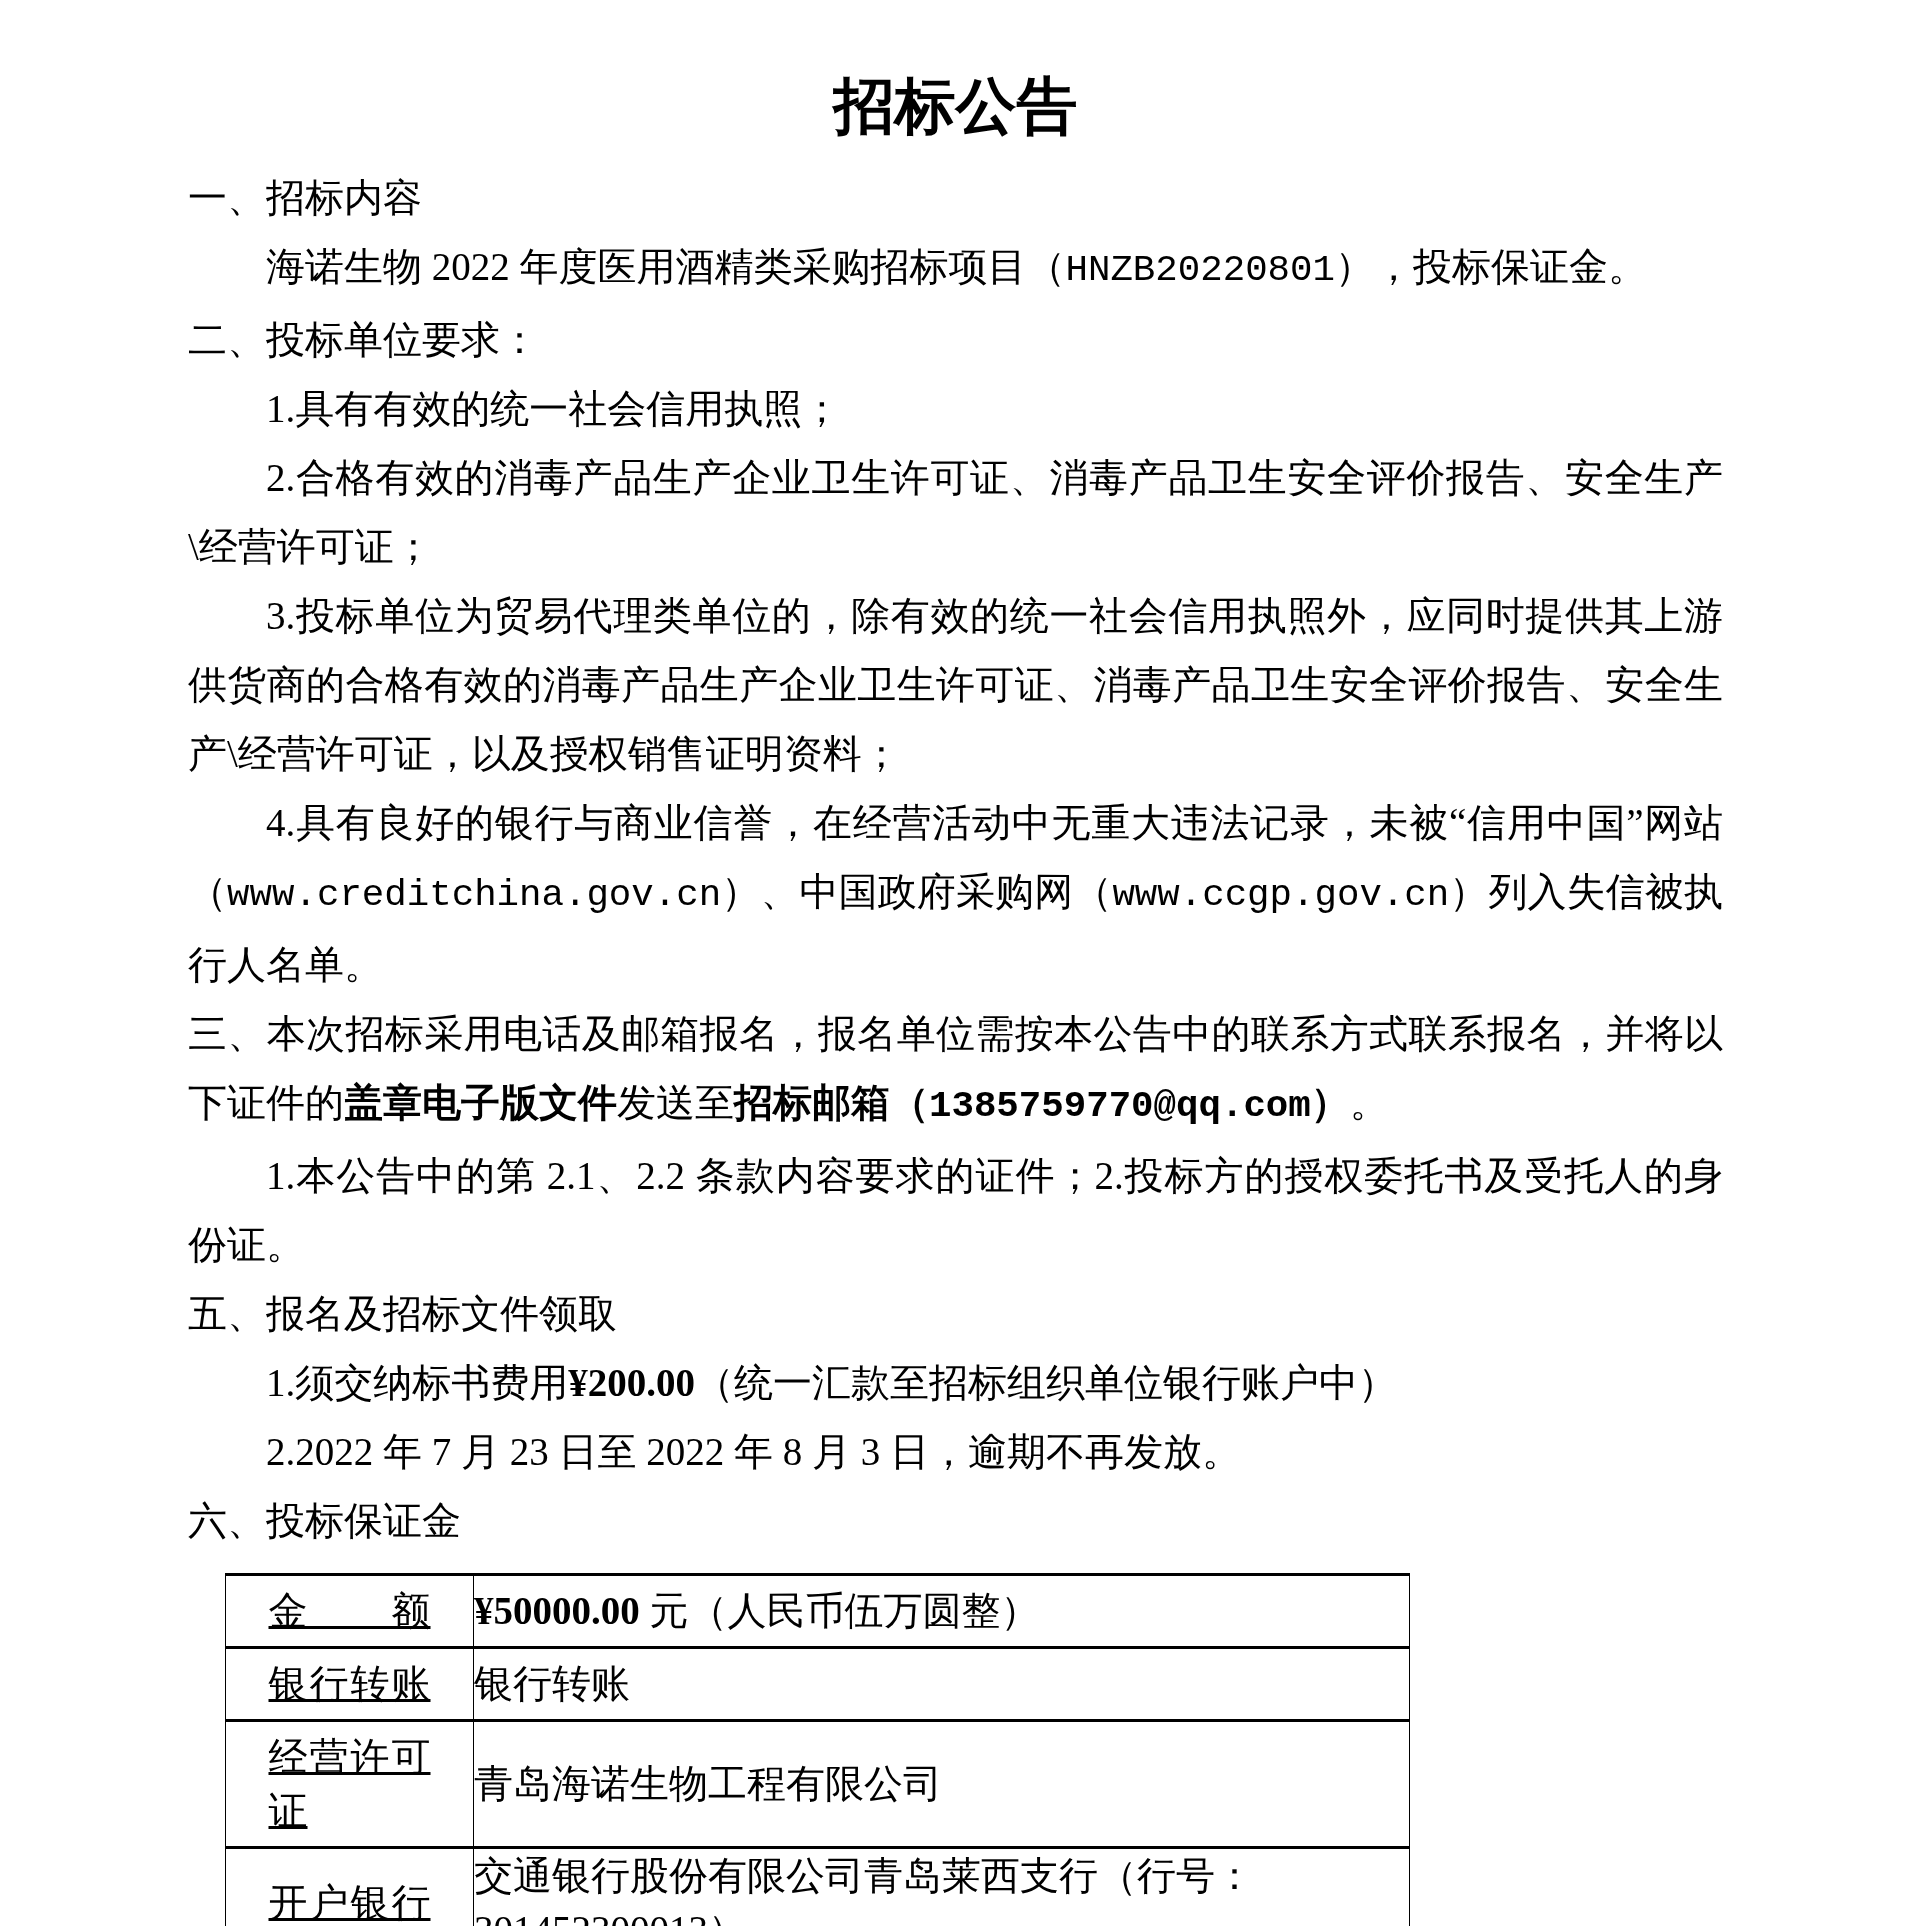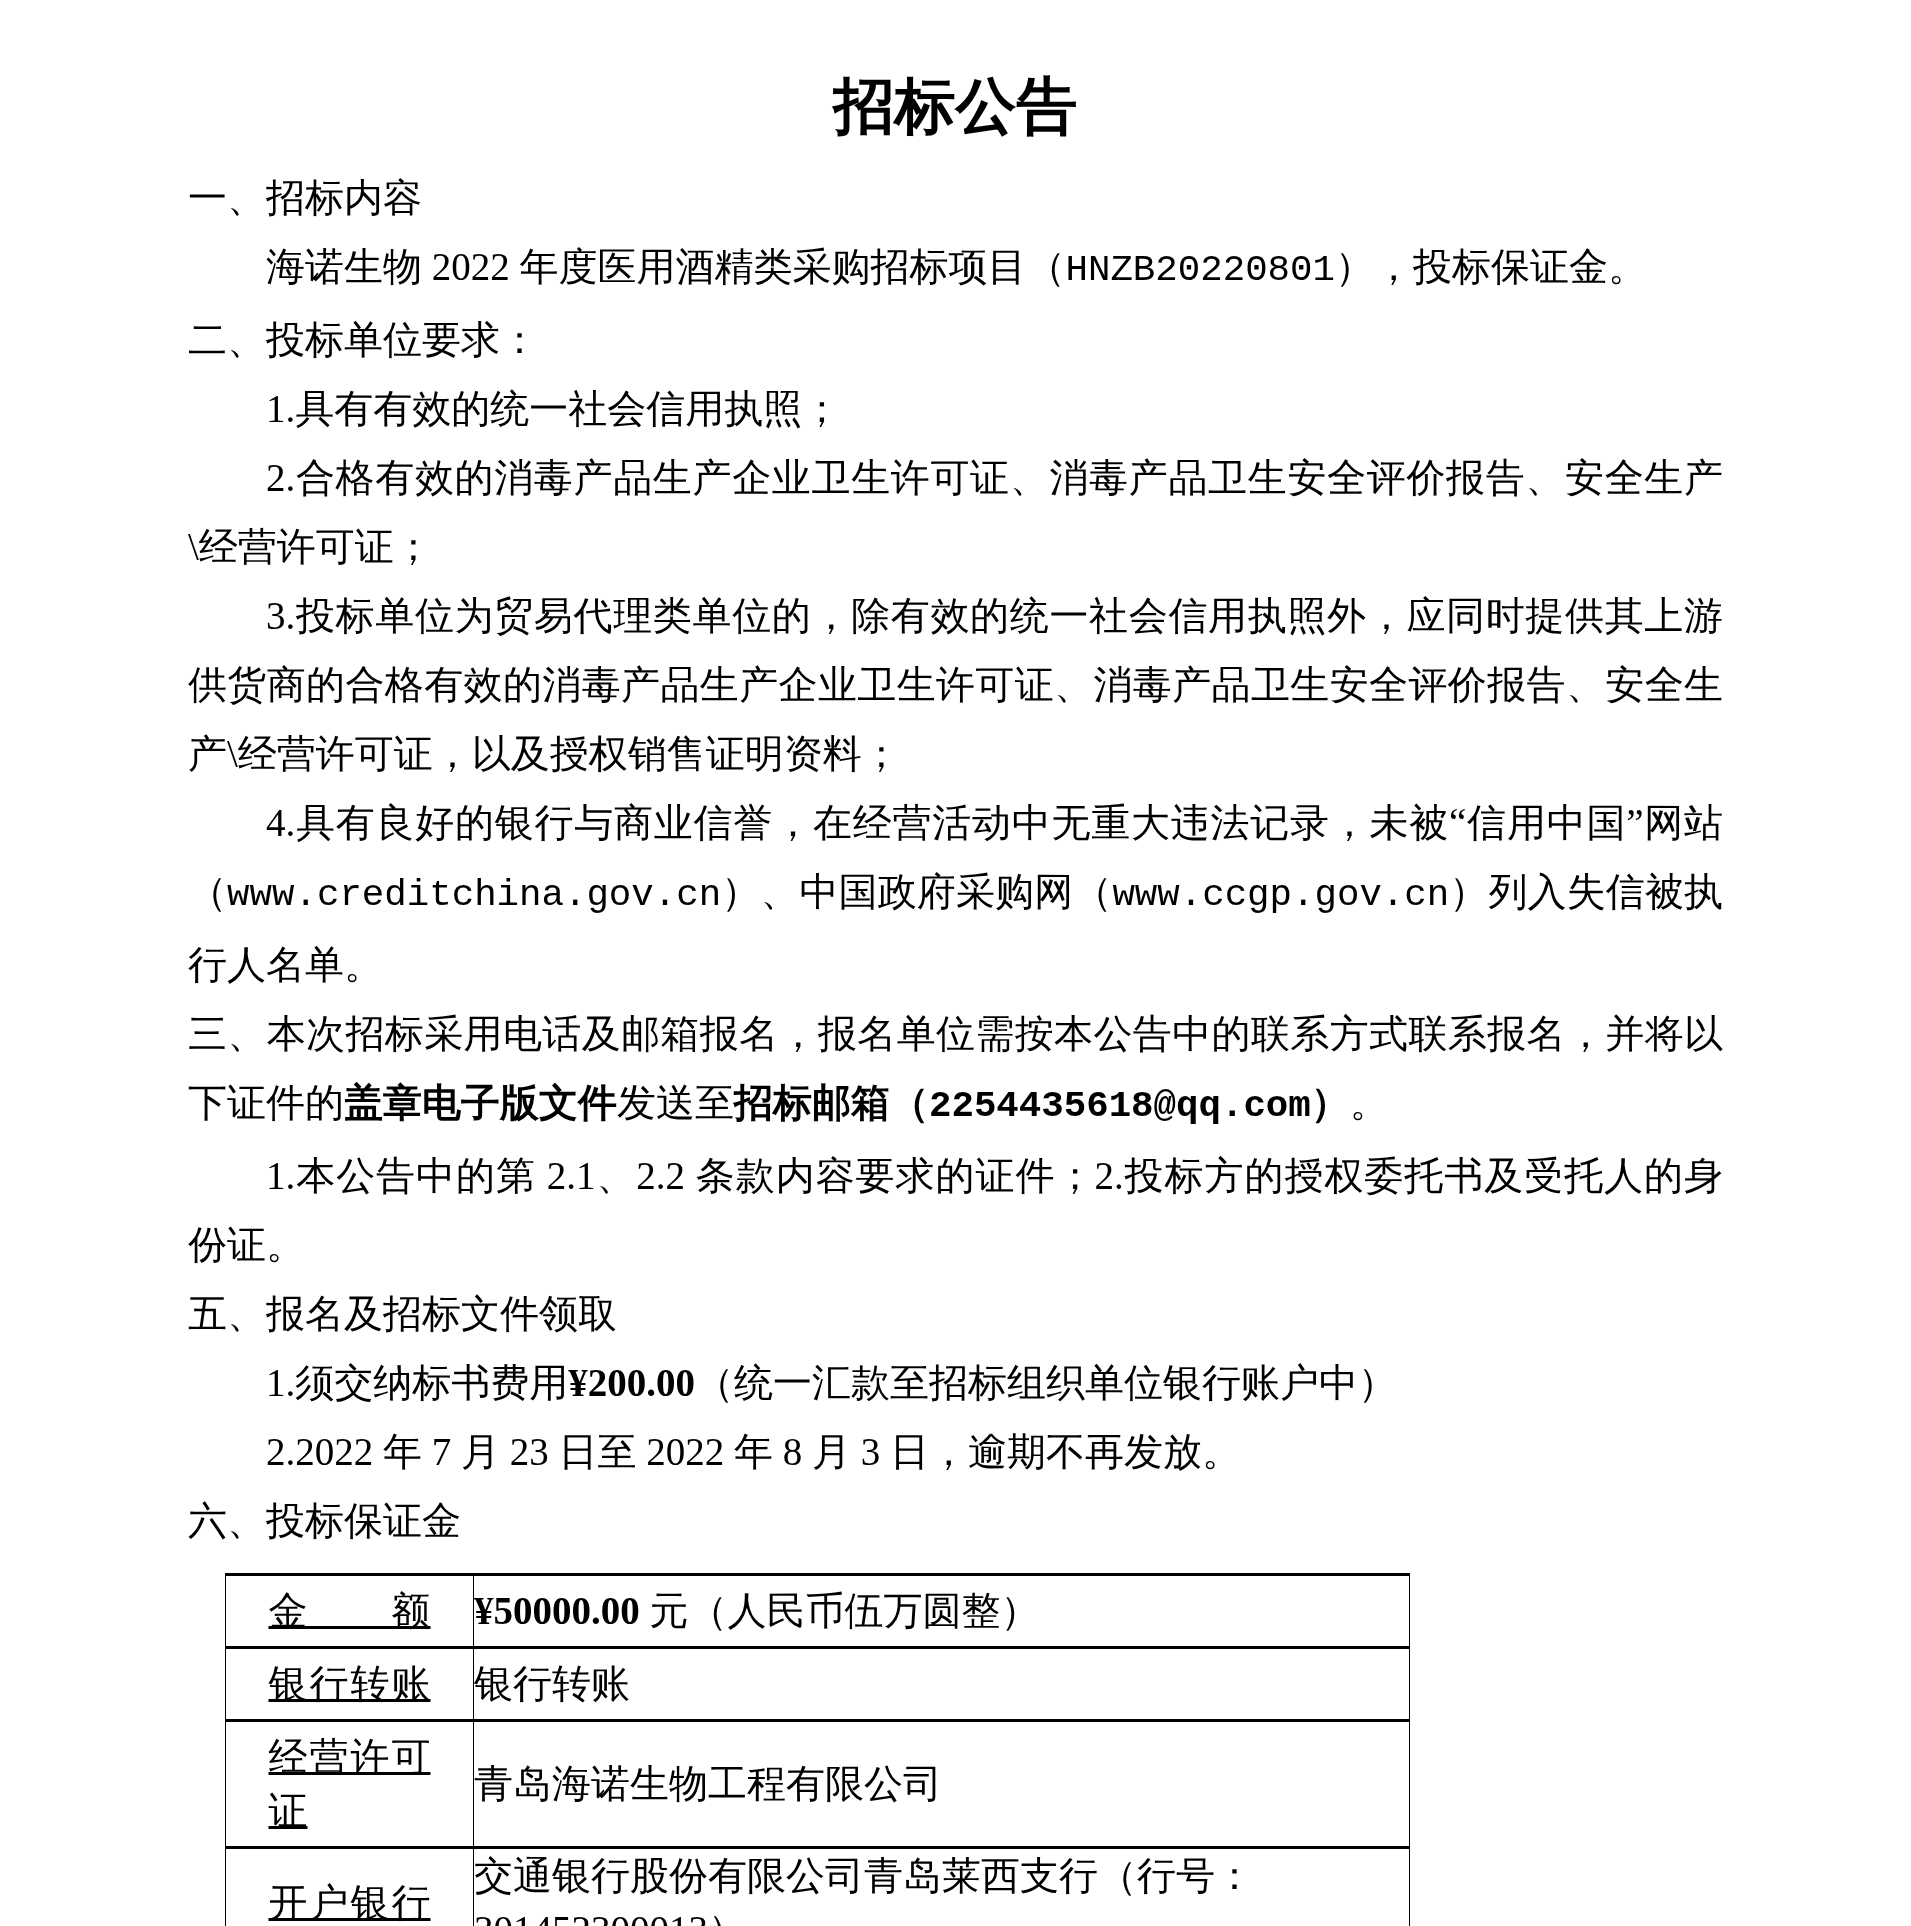--- a/index.html
+++ b/index.html
@@ -28,21 +28,21 @@
 
   <p class="line">一、招标内容</p>
   <p class="line indent"><span>海诺生物 2022 年度医用酒精类采购招标项目（</span><span class="m">HNZB20220801</span><span>），投标保证金。</span></p>
 
   <p class="line">二、投标单位要求：</p>
   <p class="line indent">1.具有有效的统一社会信用执照；</p>
   <p class="line indent">2.合格有效的消毒产品生产企业卫生许可证、消毒产品卫生安全评价报告、安全生产\经营许可证；</p>
   <p class="line indent">3.投标单位为贸易代理类单位的，除有效的统一社会信用执照外，应同时提供其上游供货商的合格有效的消毒产品生产企业卫生许可证、消毒产品卫生安全评价报告、安全生产\经营许可证，以及授权销售证明资料；</p>
   <p class="line indent"><span>4.具有良好的银行与商业信誉，在经营活动中无重大违法记录，未被“信用中国”网站（</span><span class="m">www.creditchina.gov.cn</span><span>）、中国政府采购网（</span><span class="m">www.ccgp.gov.cn</span><span>）列入失信被执行人名单。</span></p>
 
-  <p class="line"><span>三、本次招标采用电话及邮箱报名，报名单位需按本公告中的联系方式联系报名，并将以下证件的</span><span class="b">盖章电子版文件</span><span>发送至</span><span class="b">招标邮箱（</span><span class="b m">2254435618@qq.com</span><span class="b">）</span><span>。</span></p>
+  <p class="line"><span>三、本次招标采用电话及邮箱报名，报名单位需按本公告中的联系方式联系报名，并将以下证件的</span><span class="b">盖章电子版文件</span><span>发送至</span><span class="b">招标邮箱（</span><span class="b m">1385759770@qq.com</span><span class="b">）</span><span>。</span></p>
   <p class="line indent">1.本公告中的第 2.1、2.2 条款内容要求的证件；2.投标方的授权委托书及受托人的身份证。</p>
 
   <p class="line">五、报名及招标文件领取</p>
   <p class="line indent"><span>1.须交纳标书费用</span><span class="b">¥200.00</span><span>（统一汇款至招标组织单位银行账户中）</span></p>
   <p class="line indent">2.2022 年 7 月 23 日至 2022 年 8 月 3 日，逾期不再发放。</p>
 
   <p class="line">六、投标保证金</p>
 
   <table class="deposit">
     <tbody>

